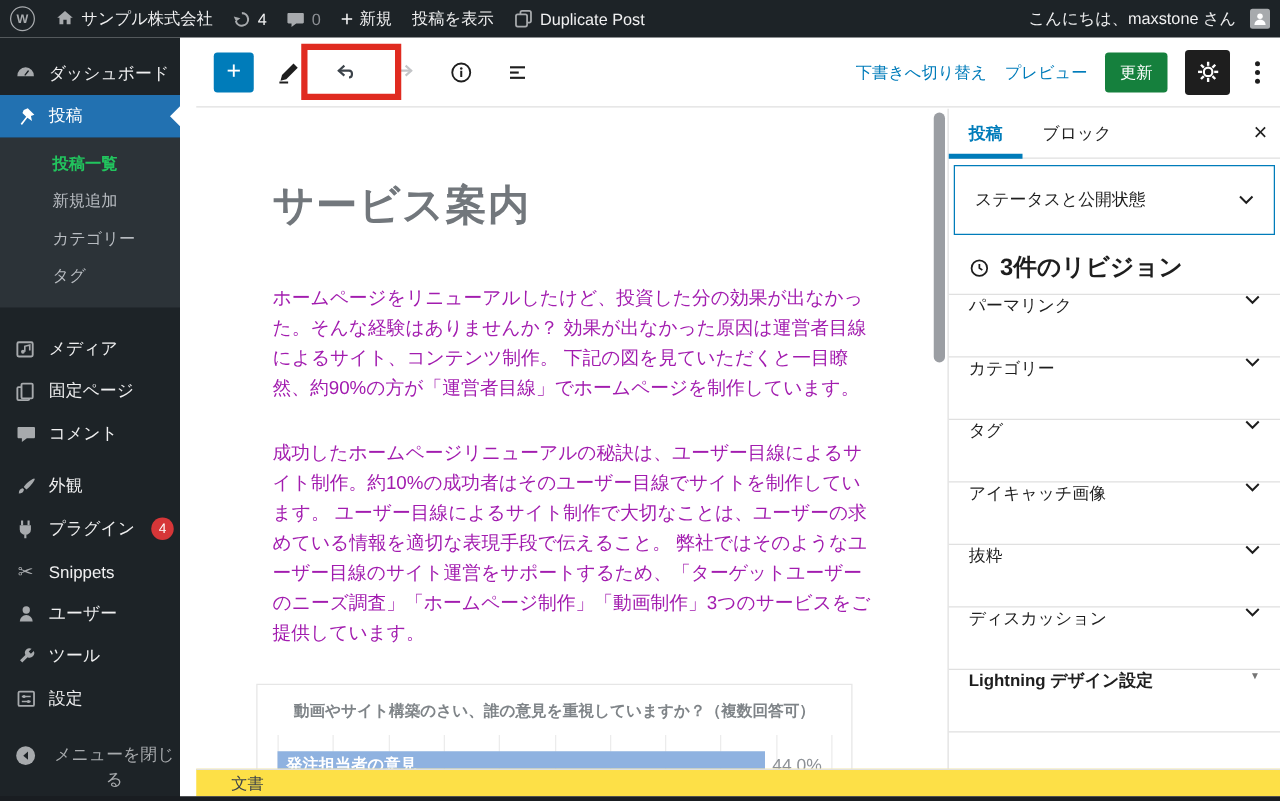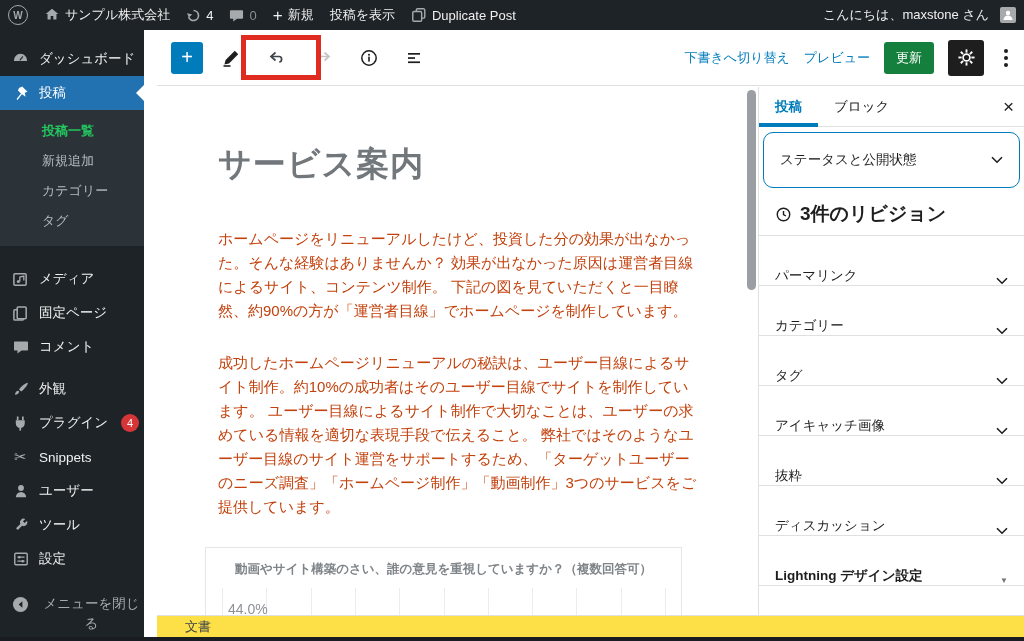--- a/index.html
+++ b/index.html
@@ -39,44 +39,44 @@
   .hd-link { color:#007cba; font-size:13px; background:none; border:none; cursor:pointer; white-space:nowrap; }
   .update-btn { background:#15803d; color:#fff; border:none; border-radius:3px; height:32px; padding:0 12px; font-size:13px; cursor:pointer; }
   .gear-btn { width:36px; height:36px; background:#1e1e1e; border:none; border-radius:3px; display:flex; align-items:center; justify-content:center; cursor:pointer; }
   .kebab { display:flex; flex-direction:column; gap:3px; padding:6px; cursor:pointer; background:none; border:none; }
   .kebab i { width:4px; height:4px; border-radius:50%; background:#1e1e1e; }
 
   
   .content { position:absolute; top:87px; left:157px; width:601px; height:528px; background:#fff; overflow:hidden; z-index:10; }
   .content-inner { padding:0 60px 0 61px; }
   .post-title { margin-top:55px; font-size:33px; font-weight:bold; color:#72777c; letter-spacing:1px; cursor:text; }
-  .para { margin-top:40px; font-size:15px; line-height:24px; color:#c2410c; cursor:text; }
+  .para { margin-top:40px; font-size:15px; line-height:24px; color:#a21caf; cursor:text; }
   .para + .para { margin-top:28px; }
   .scroll-thumb { position:absolute; top:3px; right:2px; width:9px; height:200px; background:#9b9ea3; border-radius:5px; z-index:35; }
 
   
   .chart-box { margin:28px 0 0 -13px; width:477px; border:1px solid #e6e6e6; background:#fff; cursor:pointer; }
   .chart-title { text-align:center; padding:13px 6px 6px; font-size:12.5px; font-weight:bold; color:#7f8488; }
   .plot { position:relative; margin:4px 16px 0 16px; height:80px; }
   .gridline { position:absolute; top:0; bottom:0; width:1px; background:#ececec; }
   .bar-row { position:absolute; top:13px; left:0; right:0; display:flex; align-items:center; }
   .bar { height:21px; background:#8fb2e0; display:flex; align-items:center; }
   .bar-label { color:#fff; font-size:13px; font-weight:bold; padding-left:7px; white-space:nowrap; }
   .bar-value { color:#8d9196; font-size:14px; padding-left:6px; white-space:nowrap; }
 
   
   .panel { position:absolute; top:87px; left:758px; width:266px; height:528px; background:#fff; border-left:1px solid #e0e0e0; z-index:30; }
   .panel-tabs { display:flex; align-items:center; height:40px; border-bottom:1px solid #e0e0e0; }
   .ptab { padding:0 16px; height:40px; display:flex; align-items:center; font-size:13.5px; cursor:pointer; position:relative; background:none; border:none; color:#1e1e1e; }
   .ptab.active { color:#007cba; font-weight:bold; }
   .ptab.active::after { content:""; position:absolute; left:0; right:0; bottom:0; height:4px; background:#007cba; }
   .panel-close { margin-left:auto; margin-right:10px; background:none; border:none; font-size:19px; color:#1e1e1e; cursor:pointer; line-height:1; }
-  .focus-row { margin:5px 4px; height:56px; border:1.5px solid #007cba; border-radius:10px; display:flex; align-items:center; padding:0 16px; font-size:13.5px; cursor:pointer; }
+  .focus-row { margin:5px 4px; height:56px; border:1.5px solid #007cba; border-radius:0; display:flex; align-items:center; padding:0 16px; font-size:13.5px; cursor:pointer; }
   .focus-row .chev { margin-left:auto; }
-  .prow { height:50px; display:flex; align-items:flex-end; padding:0 16px; border-bottom:1px solid #e0e0e0; font-size:13.5px; cursor:pointer; }
+  .prow { height:50px; display:flex; align-items:flex-start; padding:0 16px; border-bottom:1px solid #e0e0e0; font-size:13.5px; cursor:pointer; }
   .prow .chev { margin-left:auto; }
   .revisions-row { height:43px; border-bottom:1px solid #e0e0e0; display:flex; align-items:center; gap:8px; padding:0 16px; font-weight:bold; font-size:19px; cursor:pointer; }
   .bold-row { font-weight:bold; }
   .tri { margin-left:auto; font-size:8px; color:#757575; }
 
   
   .footbar { position:absolute; top:615px; left:157px; width:867px; height:22px; background:#fde047; border-top:1px solid #e0e0e0; display:flex; align-items:center; padding-left:28px; font-size:13px; color:#3c434a; z-index:45; }
   .bottom-strip { position:absolute; bottom:0; left:0; width:1024px; height:4px; background:#191d21; z-index:60; }
 
   svg { display:block; }
@@ -339,20 +339,23 @@
             <div class="gridline" style="left: 30%;"></div>
             <div class="gridline" style="left: 40%;"></div>
             <div class="gridline" style="left: 50%;"></div>
             <div class="gridline" style="left: 60%;"></div>
             <div class="gridline" style="left: 70%;"></div>
             <div class="gridline" style="left: 80%;"></div>
             <div class="gridline" style="left: 90%;"></div>
             <div class="gridline" style="left: 100%;"></div>
           </div>
         <div class="bar-row">
+          <div class="bar" style="width: 88%;">
+            <span class="bar-label">発注担当者の意見</span>
+          </div>
           <span class="bar-value">44.0%</span>
         </div>
       </div>
     </div>
   </div>
   <div class="scroll-thumb"></div>
 </div>
 
 <div class="panel">
   <div class="panel-tabs">

